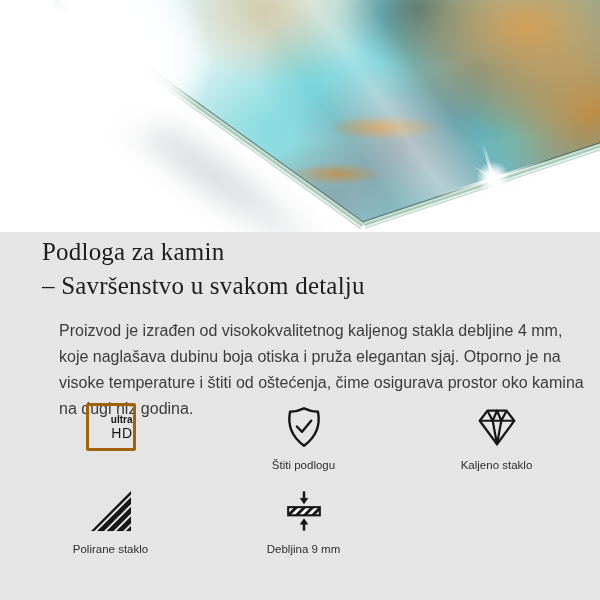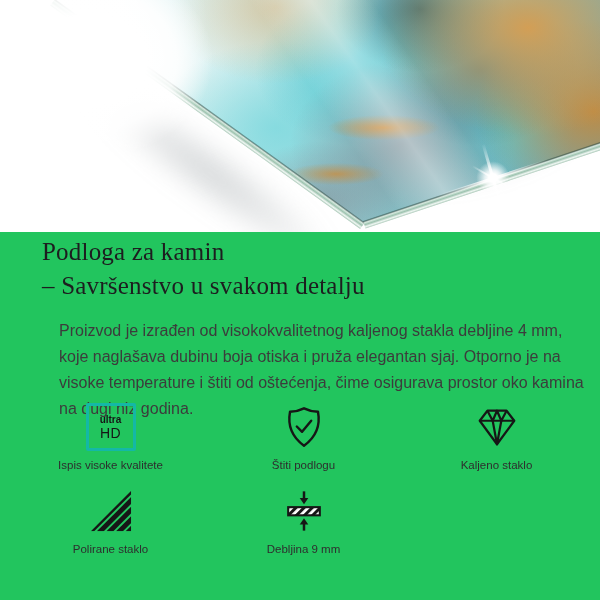--- a/index.html
+++ b/index.html
@@ -1,18 +1,18 @@
 <!DOCTYPE html>
 <html><head>
 <meta charset="utf-8">
 <style>
   html,body { margin:0; padding:0; background:#ffffff; }
   .page {
     position:relative; width:600px; height:600px; overflow:hidden;
-    background:#22c55e; font-family:"Liberation Sans", sans-serif; color:#1c1c1c;
+    background:#e5e5e5; font-family:"Liberation Sans", sans-serif; color:#1c1c1c;
   }
 
   
   .hero { position:relative; width:600px; height:232px; overflow:hidden; background:#fff; }
 
   .glass-shadow-a {
     position:absolute; left:58px; top:18px; width:430px; height:74px; z-index:1;
     transform:rotate(35.8deg); transform-origin:0 0;
     background:radial-gradient(closest-side, rgba(105,115,120,0.32), rgba(105,115,120,0) 72%);
     filter:blur(12px);
@@ -78,22 +78,22 @@
 
   
   .features {
     position:absolute; left:14px; top:403px; width:579px;
     display:grid; grid-template-columns:repeat(3, 193px); grid-auto-rows:72px; row-gap:12px;
   }
   .feature { display:flex; flex-direction:column; align-items:center; justify-content:flex-start; }
   .icon-box { height:48px; display:flex; align-items:center; justify-content:center; }
   .feature-label { margin-top:7px; font-size:11.5px; color:#2e2e2e; line-height:14px; white-space:nowrap; }
 
-  .uhd { width:44px; height:42px; border:3px solid #14b8a6; border-radius:2px;
-    display:flex; flex-direction:column; align-items:center; justify-content:center;
+  .uhd { width:44px; height:42px; border:3px solid #a16207; border-radius:2px;
+    display:flex; flex-direction:column; align-items:flex-end; justify-content:center;
     line-height:1; color:#161616; }
   .uhd-top { font-size:10px; font-weight:700; }
   .uhd-bottom { font-size:14px; font-weight:400; margin-top:1px; letter-spacing:0.5px; }
 </style>
 </head>
 <body>
 
 <div class="page">
 
   <div class="hero">
@@ -122,21 +122,20 @@
   <div class="features">
 
 
     <div class="feature">
       <div class="icon-box">
         <div class="uhd">
           <span class="uhd-top">ultra</span>
           <span class="uhd-bottom">HD</span>
         </div>
       </div>
-      <div class="feature-label">Ispis visoke kvalitete</div>
     </div>
 
     <div class="feature">
       <div class="icon-box">
         <svg width="46" height="46" viewBox="0 0 48 48" aria-hidden="true">
           <g fill="none" stroke="#161616" stroke-width="2.5" stroke-linecap="round" stroke-linejoin="round">
             <path d="M24 4.5 C28 6.5 33.5 7.9 38.6 8.1 C40.6 19 38.6 33 24 43.5 C9.4 33 7.4 19 9.4 8.1 C14.5 7.9 20 6.5 24 4.5 Z"></path>
             <path d="M16.5 23.5 L22 29 L31.5 17.5"></path>
           </g>
         </svg>

